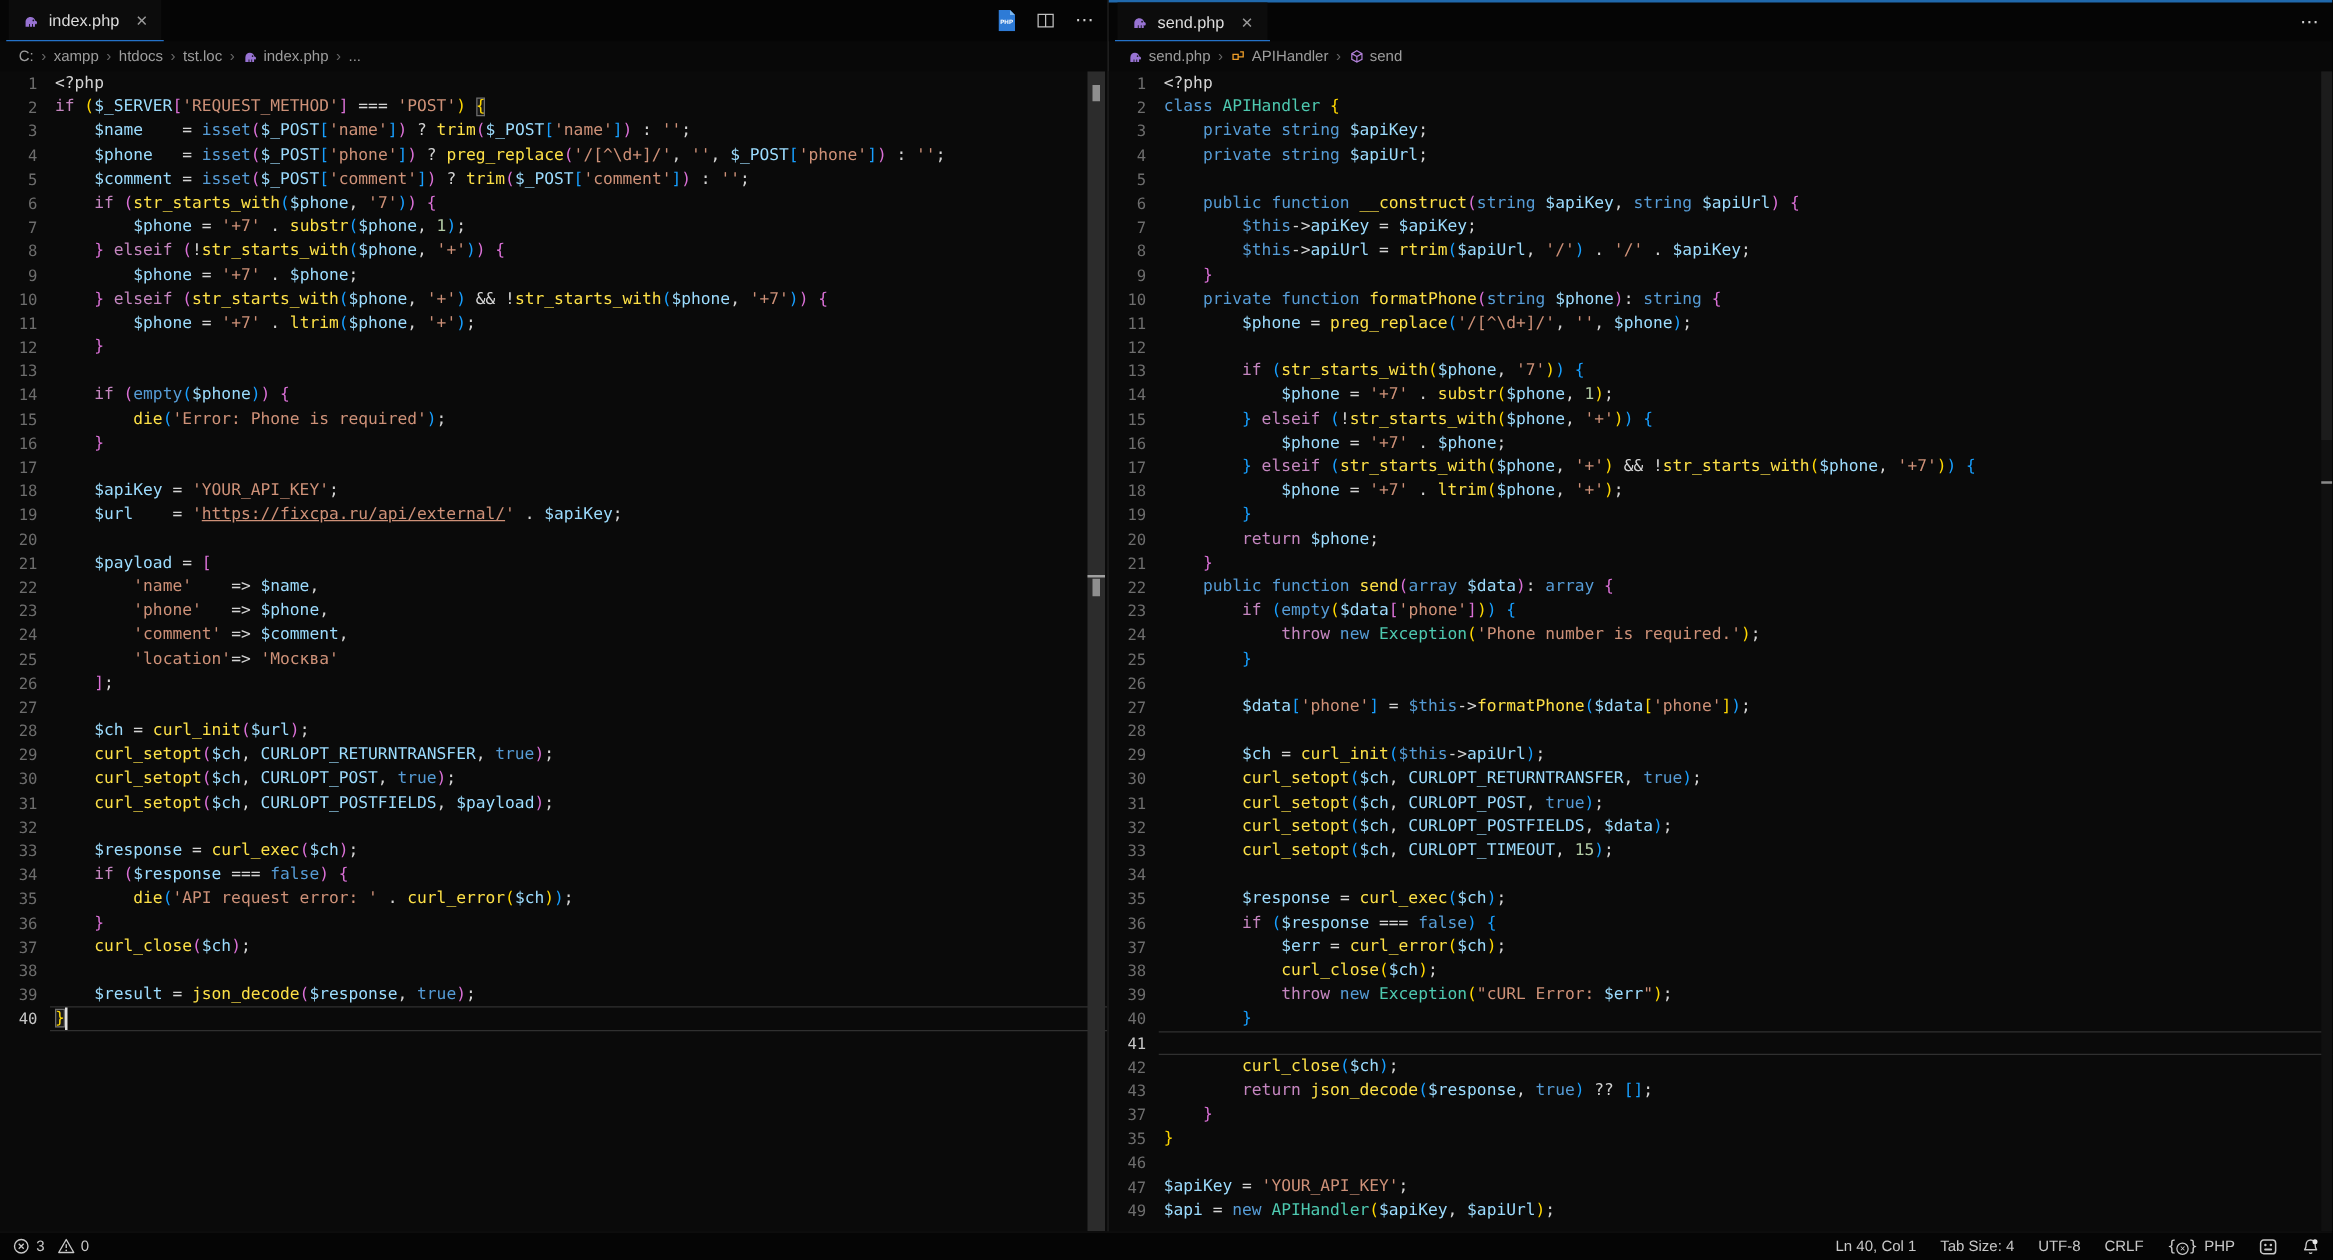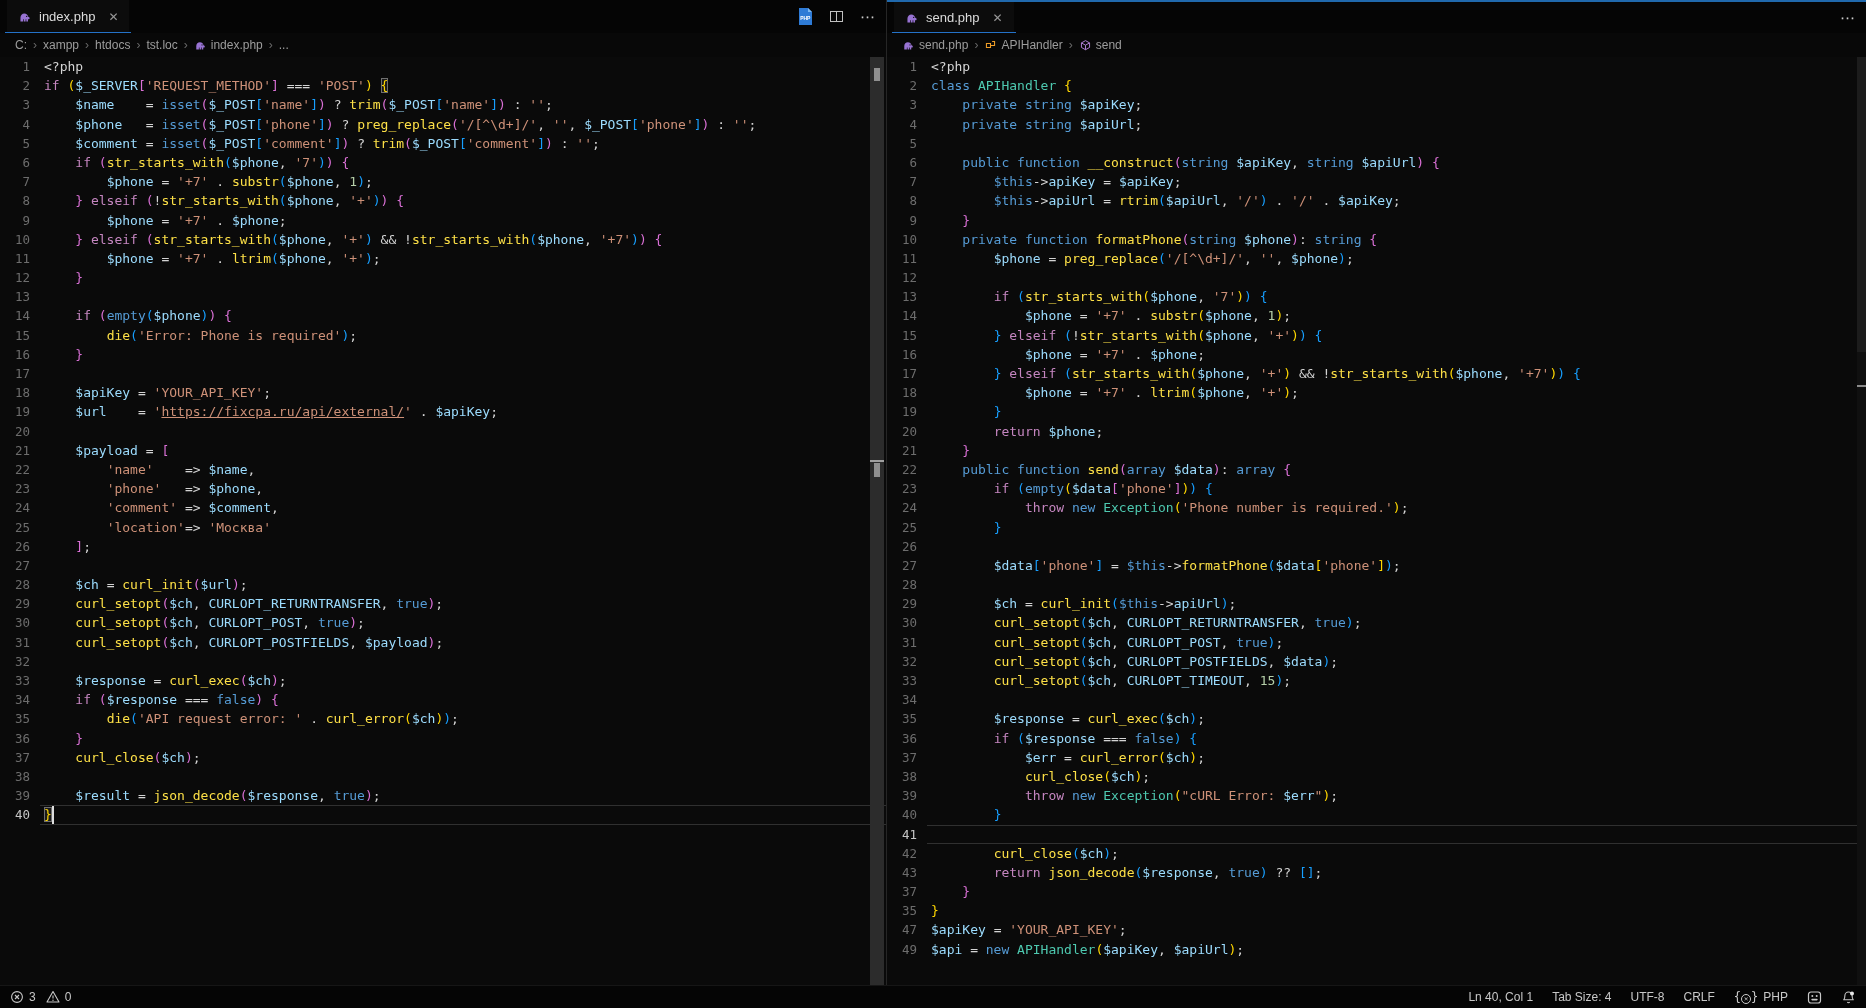--- a/index.html
+++ b/index.html
@@ -267,20 +267,21 @@
             <div class="line"><div class="gutter">36</div><div class="content"><i class="guide" style="left: calc(0ch + 4px);"></i><i class="guide" style="left: calc(4ch + 4px);"></i><span>        </span><span class="c-ctrl">if</span><span> </span><span class="c-b2">(</span><span class="c-var">$response</span><span> </span><span class="c-def">===</span><span> </span><span class="c-kw">false</span><span class="c-b2">)</span><span> </span><span class="c-b2">{</span></div></div>
             <div class="line"><div class="gutter">37</div><div class="content"><i class="guide" style="left: calc(0ch + 4px);"></i><i class="guide" style="left: calc(4ch + 4px);"></i><i class="guide" style="left: calc(8ch + 4px);"></i><span>            </span><span class="c-var">$err</span><span> </span><span class="c-def">=</span><span> </span><span class="c-fn">curl_error</span><span class="c-b0">(</span><span class="c-var">$ch</span><span class="c-b0">)</span><span class="c-def">;</span></div></div>
             <div class="line"><div class="gutter">38</div><div class="content"><i class="guide" style="left: calc(0ch + 4px);"></i><i class="guide" style="left: calc(4ch + 4px);"></i><i class="guide" style="left: calc(8ch + 4px);"></i><span>            </span><span class="c-fn">curl_close</span><span class="c-b0">(</span><span class="c-var">$ch</span><span class="c-b0">)</span><span class="c-def">;</span></div></div>
             <div class="line"><div class="gutter">39</div><div class="content"><i class="guide" style="left: calc(0ch + 4px);"></i><i class="guide" style="left: calc(4ch + 4px);"></i><i class="guide" style="left: calc(8ch + 4px);"></i><span>            </span><span class="c-ctrl">throw</span><span> </span><span class="c-kw">new</span><span> </span><span class="c-cls">Exception</span><span class="c-b0">(</span><span class="c-str">"cURL Error: </span><span class="c-var">$err</span><span class="c-str">"</span><span class="c-b0">)</span><span class="c-def">;</span></div></div>
             <div class="line"><div class="gutter">40</div><div class="content"><i class="guide" style="left: calc(0ch + 4px);"></i><i class="guide" style="left: calc(4ch + 4px);"></i><span>        </span><span class="c-b2">}</span></div></div>
             <div class="line cur"><div class="gutter">41</div><div class="content"><i class="guide" style="left: calc(0ch + 4px);"></i><i class="guide" style="left: calc(4ch + 4px);"></i></div></div>
             <div class="line"><div class="gutter">42</div><div class="content"><i class="guide" style="left: calc(0ch + 4px);"></i><i class="guide" style="left: calc(4ch + 4px);"></i><span>        </span><span class="c-fn">curl_close</span><span class="c-b2">(</span><span class="c-var">$ch</span><span class="c-b2">)</span><span class="c-def">;</span></div></div>
             <div class="line"><div class="gutter">43</div><div class="content"><i class="guide" style="left: calc(0ch + 4px);"></i><i class="guide" style="left: calc(4ch + 4px);"></i><span>        </span><span class="c-ctrl">return</span><span> </span><span class="c-fn">json_decode</span><span class="c-b2">(</span><span class="c-var">$response</span><span class="c-def">,</span><span> </span><span class="c-kw">true</span><span class="c-b2">)</span><span> </span><span class="c-def">??</span><span> </span><span class="c-b2">[</span><span class="c-b2">]</span><span class="c-def">;</span></div></div>
             <div class="line"><div class="gutter">37</div><div class="content"><i class="guide" style="left: calc(0ch + 4px);"></i><span>    </span><span class="c-b1">}</span></div></div>
             <div class="line"><div class="gutter">35</div><div class="content"><span class="c-b0">}</span></div></div>
+            <div class="line"><div class="gutter">46</div><div class="content"></div></div>
             <div class="line"><div class="gutter">47</div><div class="content"><span class="c-var">$apiKey</span><span> </span><span class="c-def">=</span><span> </span><span class="c-str">'YOUR_API_KEY'</span><span class="c-def">;</span></div></div>
             <div class="line"><div class="gutter">49</div><div class="content"><span class="c-var">$api</span><span> </span><span class="c-def">=</span><span> </span><span class="c-kw">new</span><span> </span><span class="c-cls">APIHandler</span><span class="c-b0">(</span><span class="c-var">$apiKey</span><span class="c-def">,</span><span> </span><span class="c-var">$apiUrl</span><span class="c-b0">)</span><span class="c-def">;</span></div></div>
           </div>
         <div class="ruler-right">
           <div class="thumb"></div>
           <div class="mkc"></div>
         </div>
       </div>
     </div>
   </div>

